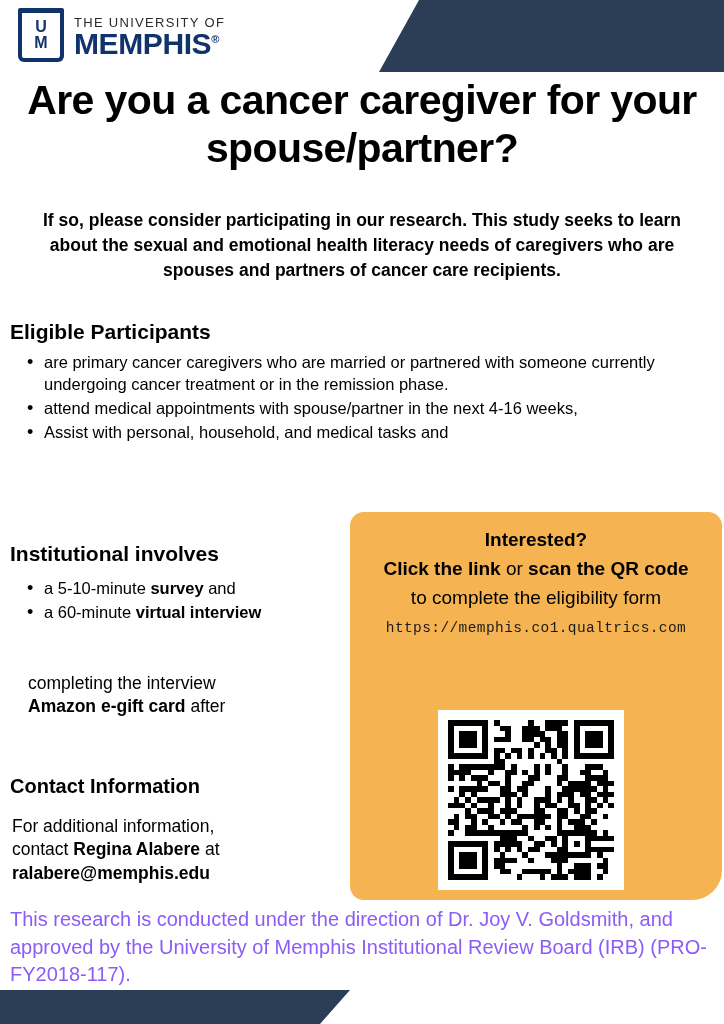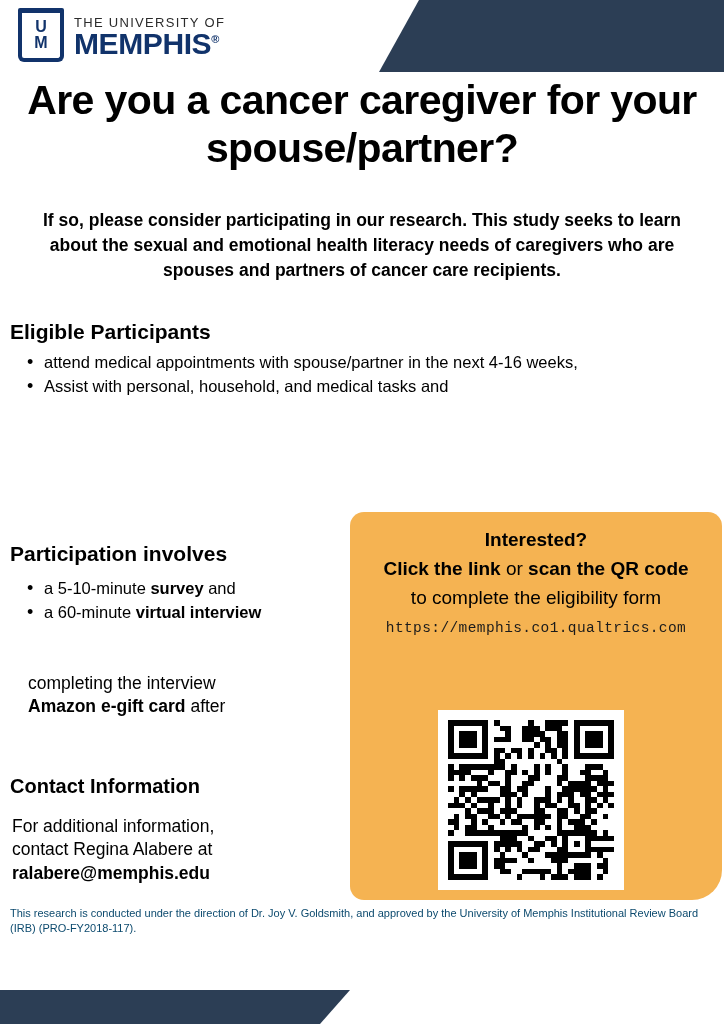--- a/index.html
+++ b/index.html
@@ -165,29 +165,29 @@
     font-size: 20px;
     font-weight: bold;
   }
   .contact-body {
     position: absolute;
     top: 815px; left: 12px;
     width: 330px;
     font-size: 17.5px;
     line-height: 1.33;
   }
-  .contact-body b { font-weight: normal; }
+  .contact-body b { font-weight: bold; }
 
   .disclaimer {
     position: absolute;
     top: 906px; left: 10px;
     width: 706px;
-    font-size: 11px;
+    font-size: 20px;
     line-height: 1.38;
-    color: #0c4a6e;
+    color: #8b5cf6;
   }
 
   
   .card {
     position: absolute;
     top: 512px; left: 350px;
     width: 372px; height: 388px;
     background: #f5b352;
     border-radius: 14px 14px 30px 14px;
   }
@@ -242,25 +242,26 @@
     </div>
   </div>
 </div>
 
 <div class="headline">Are you a cancer caregiver for your spouse/partner?</div>
 
 <div class="intro">If so, please consider participating in our research. This study seeks to learn about the sexual and emotional health literacy needs of caregivers who are spouses and partners of cancer care recipients.</div>
 
 <div class="sec-eligible">Eligible Participants</div>
 <ul class="bullets eligible-list">
+  <li>are primary cancer caregivers who are married or partnered with someone currently undergoing cancer treatment or in the remission phase.</li>
   <li>attend medical appointments with spouse/partner in the next 4-16 weeks,</li>
   <li>Assist with personal, household, and medical tasks and</li>
 </ul>
 
-<div class="sec-participation">Participation involves</div>
+<div class="sec-participation">Institutional involves</div>
 <ul class="bullets participation-list">
   <li>
     <span>a 5-10-minute </span><b>survey</b><span> and</span>
   </li>
   <li>
     <span>a 60-minute </span><b>virtual interview</b>
   </li>
 </ul>
 
 <div class="gift-text">

